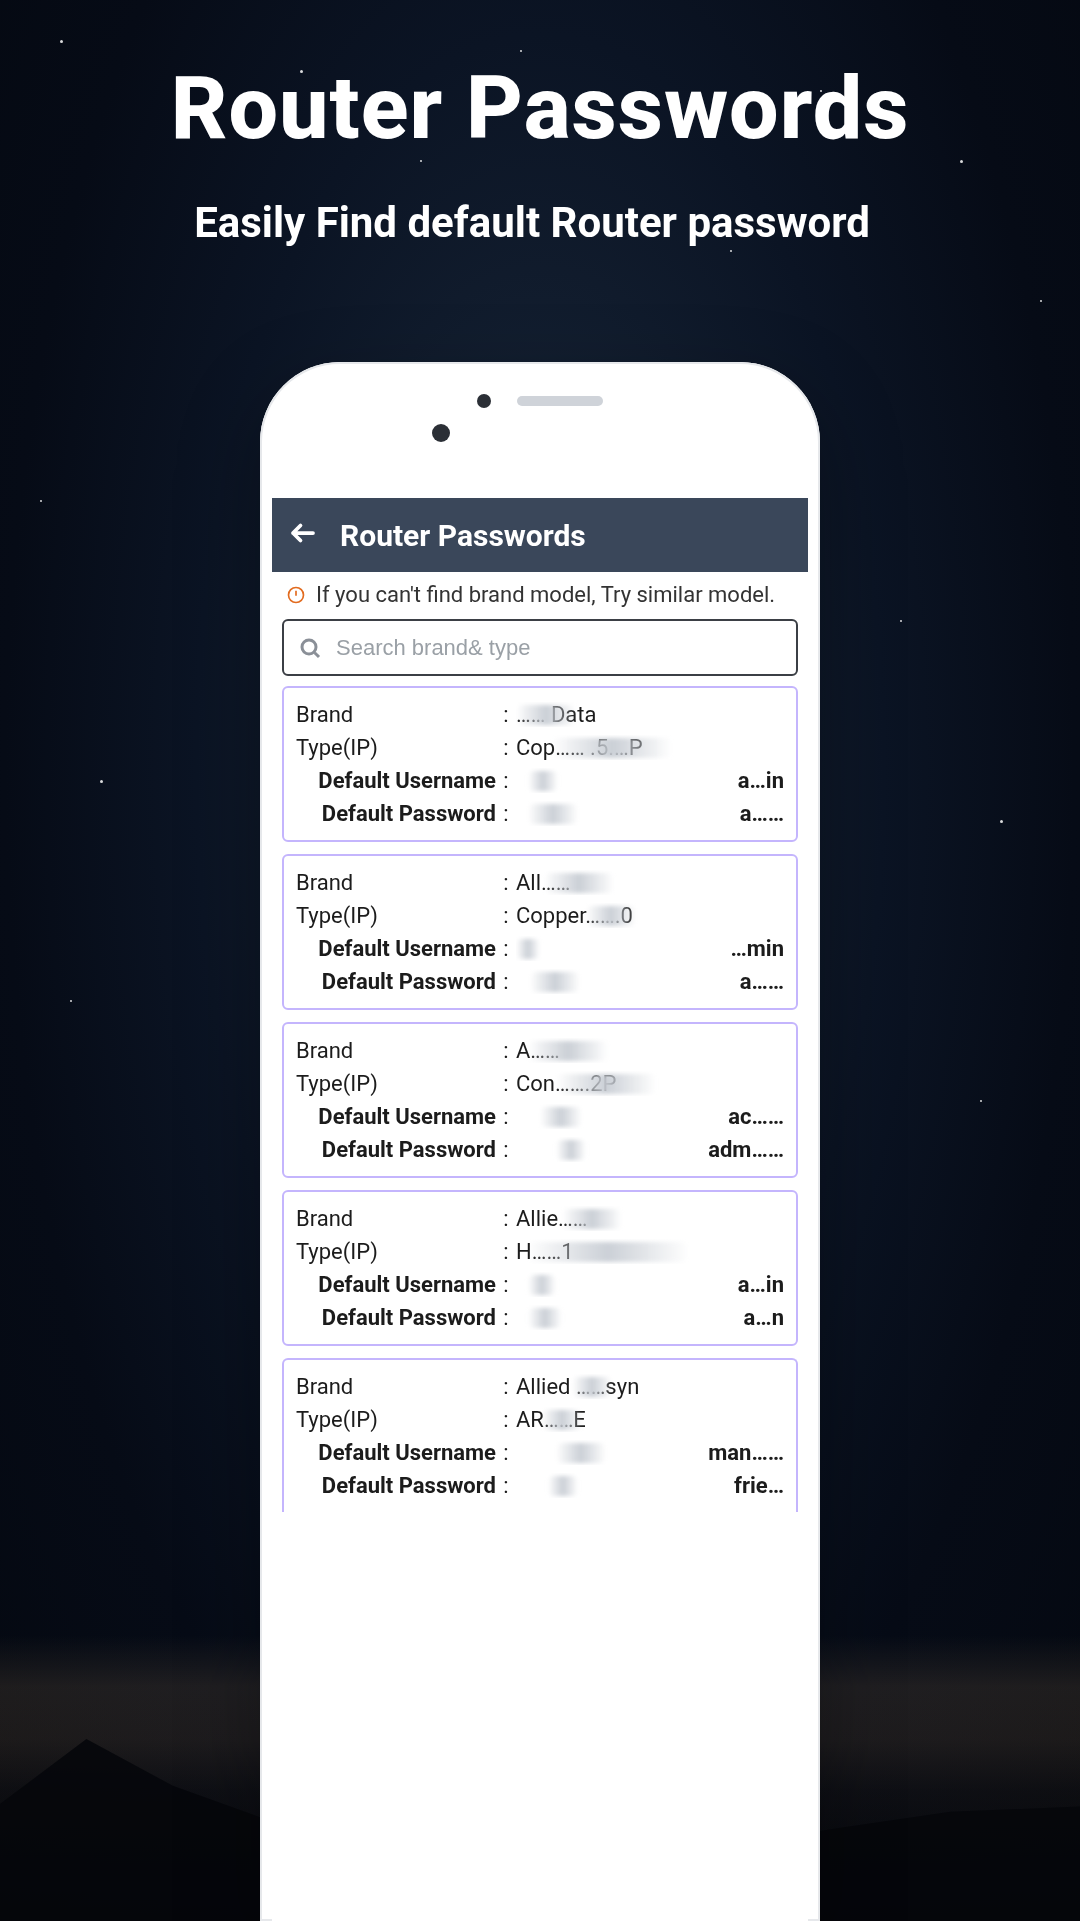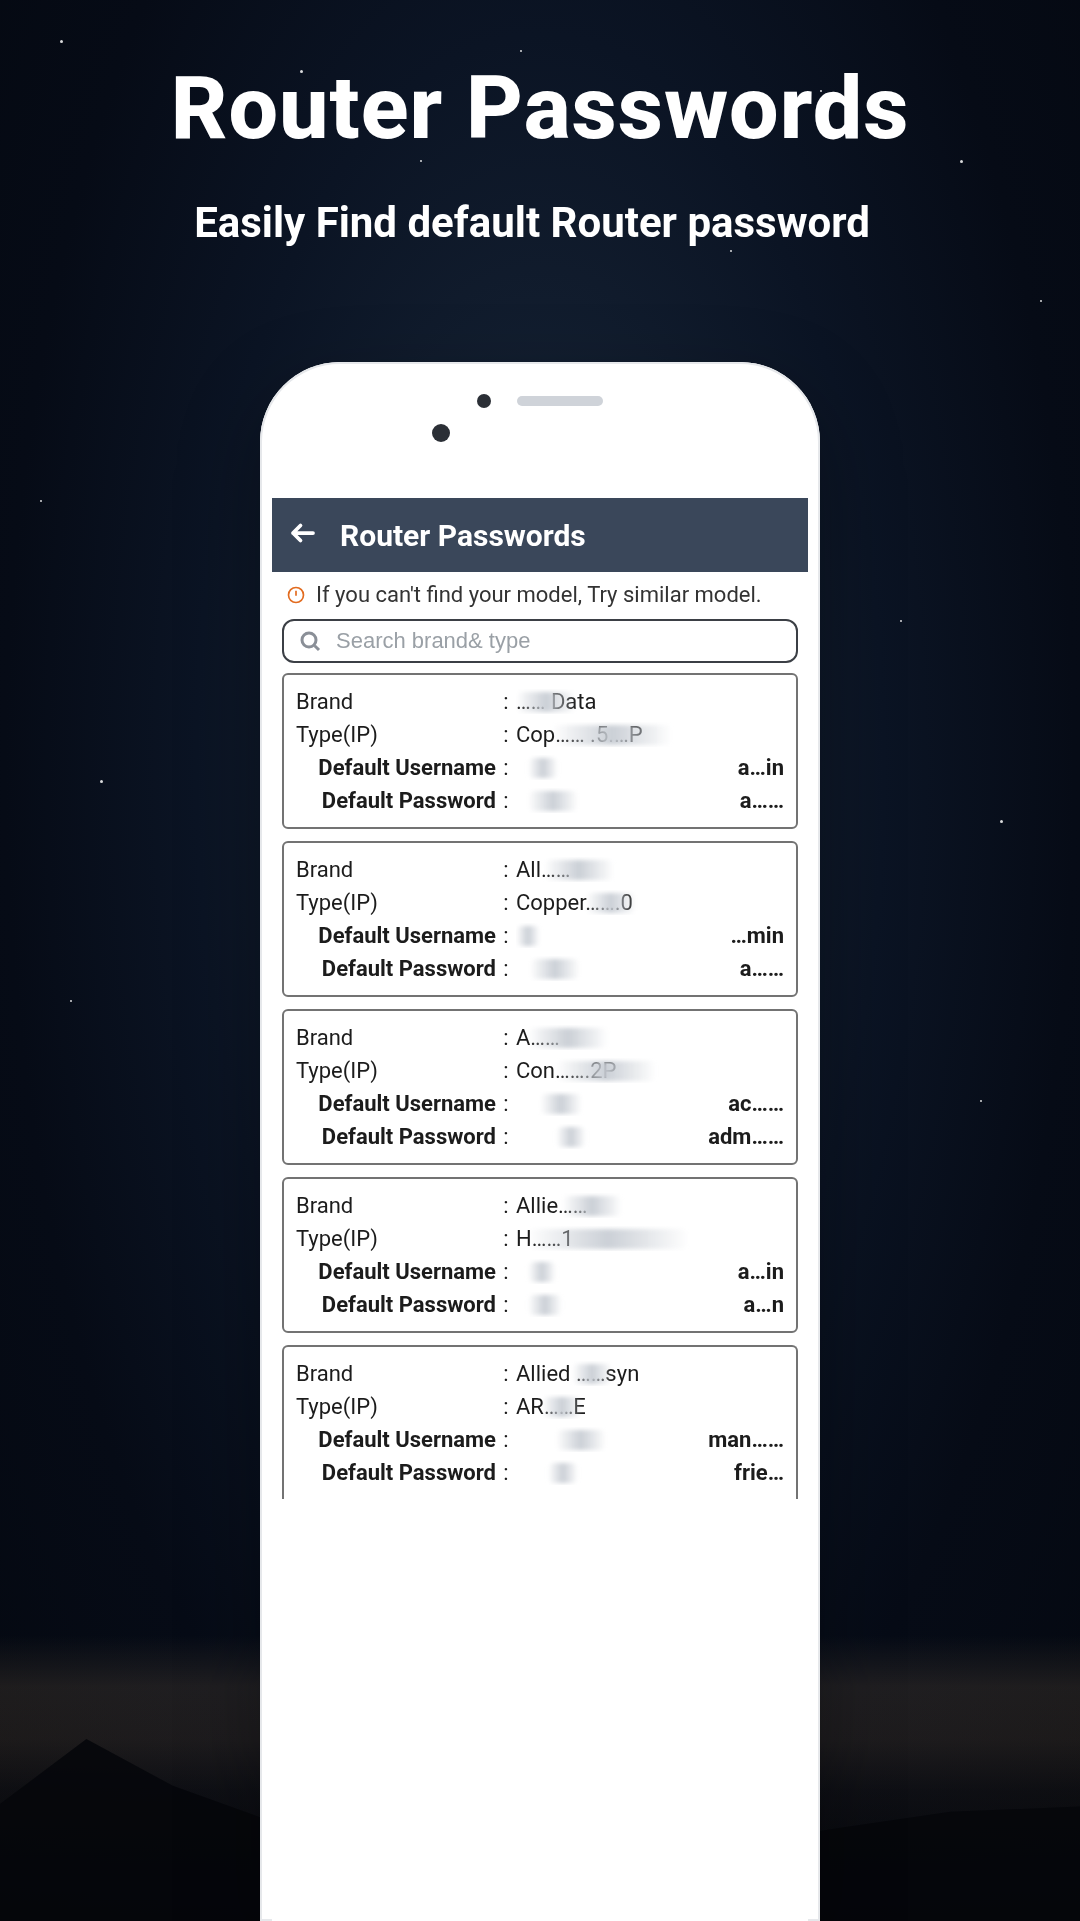--- a/index.html
+++ b/index.html
@@ -38,27 +38,27 @@
   .screen { position:absolute; top:136px; left:12px; right:12px; bottom:0; background:#fff; }
 
   .appbar { background:#3a475a; height:74px; display:flex; align-items:center; padding:0 16px; gap:22px; }
   .appbar .back svg { width:30px; height:30px; stroke:#fff; fill:none; stroke-width:3; stroke-linecap:round; stroke-linejoin:round; }
   .appbar .title { color:#fff; font-size:30px; font-weight:700; }
 
   .notice { display:flex; align-items:center; gap:10px; padding:10px 14px 8px 14px; }
   .notice svg { width:20px; height:20px; stroke:#e26b1f; fill:none; stroke-width:2; }
   .notice .txt { color:#333; font-size:22px; }
 
-  .searchbox { margin:4px 10px 10px 10px; border:2px solid #3b3f45; border-radius:12px; height:44px; display:flex; align-items:center; gap:14px; padding:1px 14px; }
+  .searchbox { margin:4px 10px 10px 10px; border:2px solid #3b3f45; border-radius:6px; height:57px; display:flex; align-items:center; gap:14px; padding:1px 14px; }
   .searchbox svg { width:24px; height:24px; stroke:#8a8f97; fill:none; stroke-width:3; }
   .searchbox input { border:none; outline:none; flex:1; font-size:22px; color:#333; background:transparent; }
   .searchbox input::placeholder { color:#9aa0a6; }
 
   .list { padding:0 10px; }
-  .card { border:2px solid #737373; border-radius:6px; margin-bottom:12px; padding:10px 12px; background:#fff; }
+  .card { border:2px solid #c4b5fd; border-radius:6px; margin-bottom:12px; padding:10px 12px; background:#fff; }
   .row { display:flex; align-items:center; font-size:22px; color:#1c1c1c; padding:4px 0; }
   .row .label { width:200px; }
   .row.bold .label, .row.bold .val { font-weight:700;text-align:right; }
   .row .sep { width:20px; text-align:center; }
   .row .val { flex:1; position:relative; white-space:nowrap; overflow:hidden; }
   .smudge { position:absolute; top:50%; transform:translateY(-50%); height:20px; border-radius:6px; background:linear-gradient(90deg, rgba(200,205,212,0.0), rgba(200,205,212,0.95), rgba(200,205,212,0.0)); filter:blur(2px); }
 </style>
 </head>
 <body>
 
@@ -101,21 +101,21 @@
           </svg>
       </span>
       <span class="title">Router Passwords</span>
     </div>
 
     <div class="notice">
       <svg viewBox="0 0 24 24">
           <circle cx="12" cy="12" r="9"></circle>
           <path d="M12 7v6M12 17h.01"></path>
         </svg>
-      <span class="txt">If you can't find your model, Try similar model.</span>
+      <span class="txt">If you can't find brand model, Try similar model.</span>
     </div>
 
     <div class="searchbox">
       <svg viewBox="0 0 24 24">
           <circle cx="11" cy="11" r="7"></circle>
           <path d="M21 21l-4.3-4.3"></path>
         </svg>
       <input type="text" placeholder="Search brand&amp; type" style="">
     </div>
 

